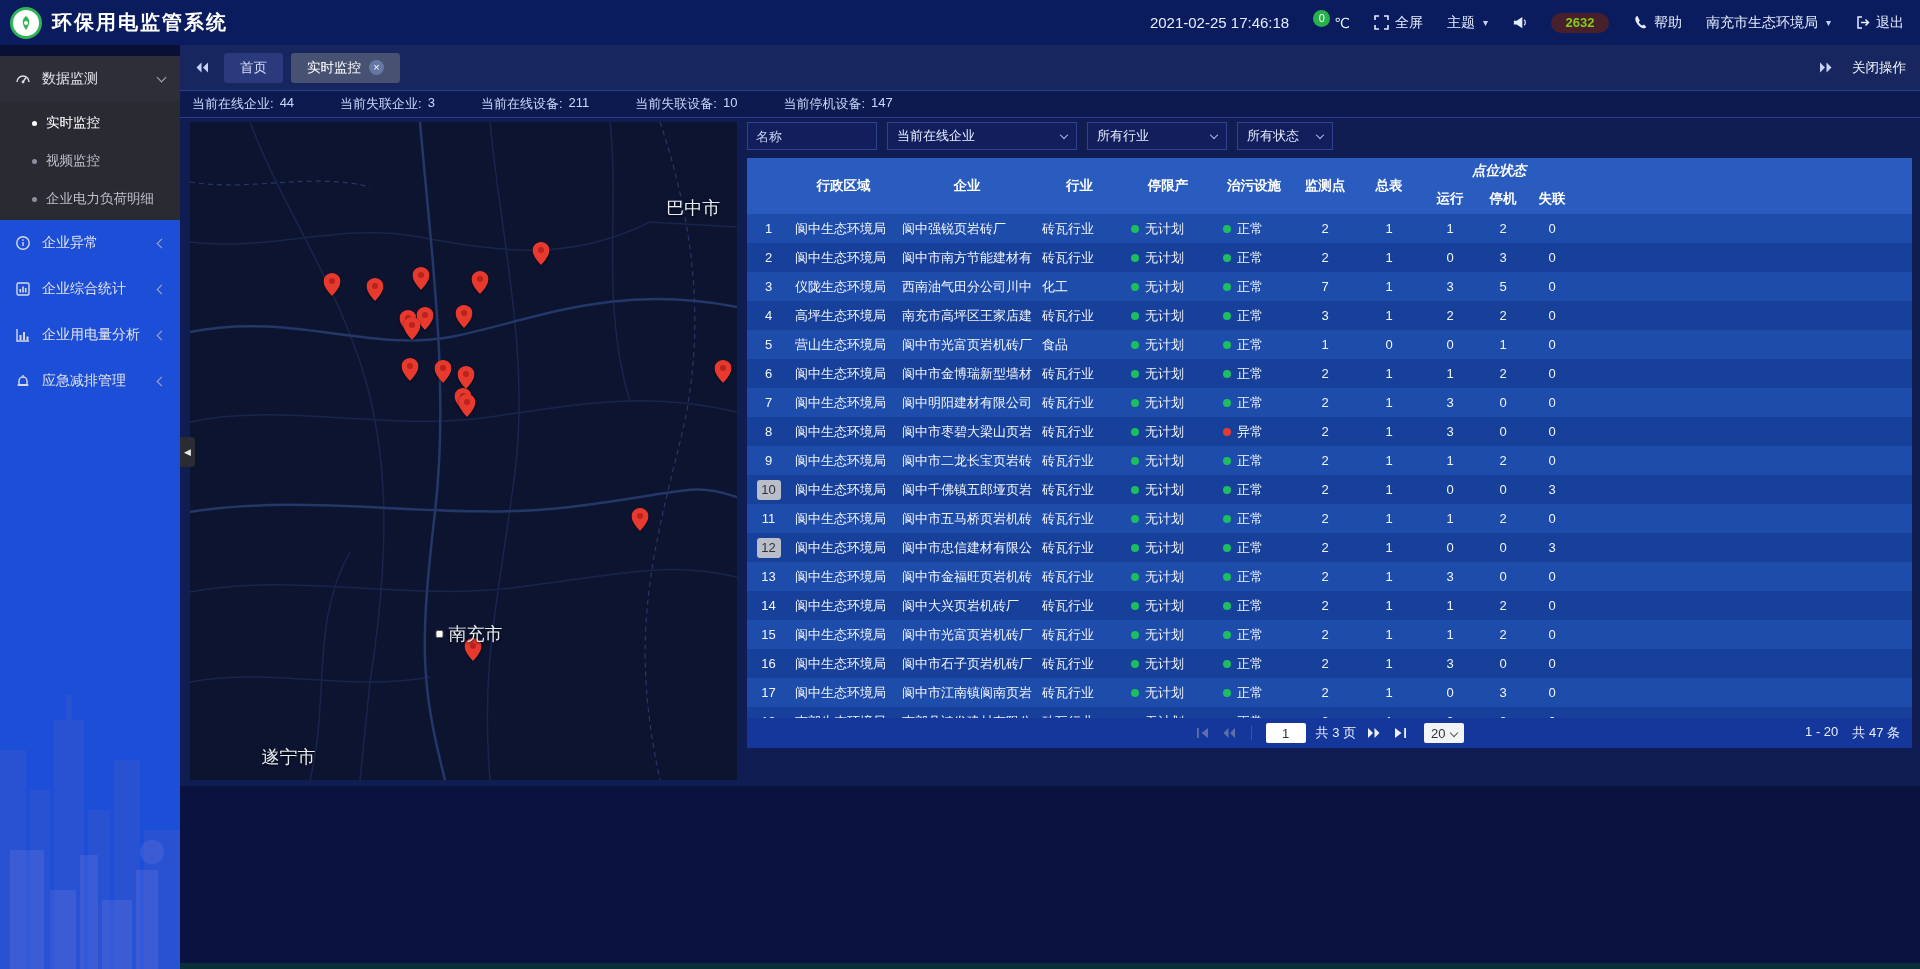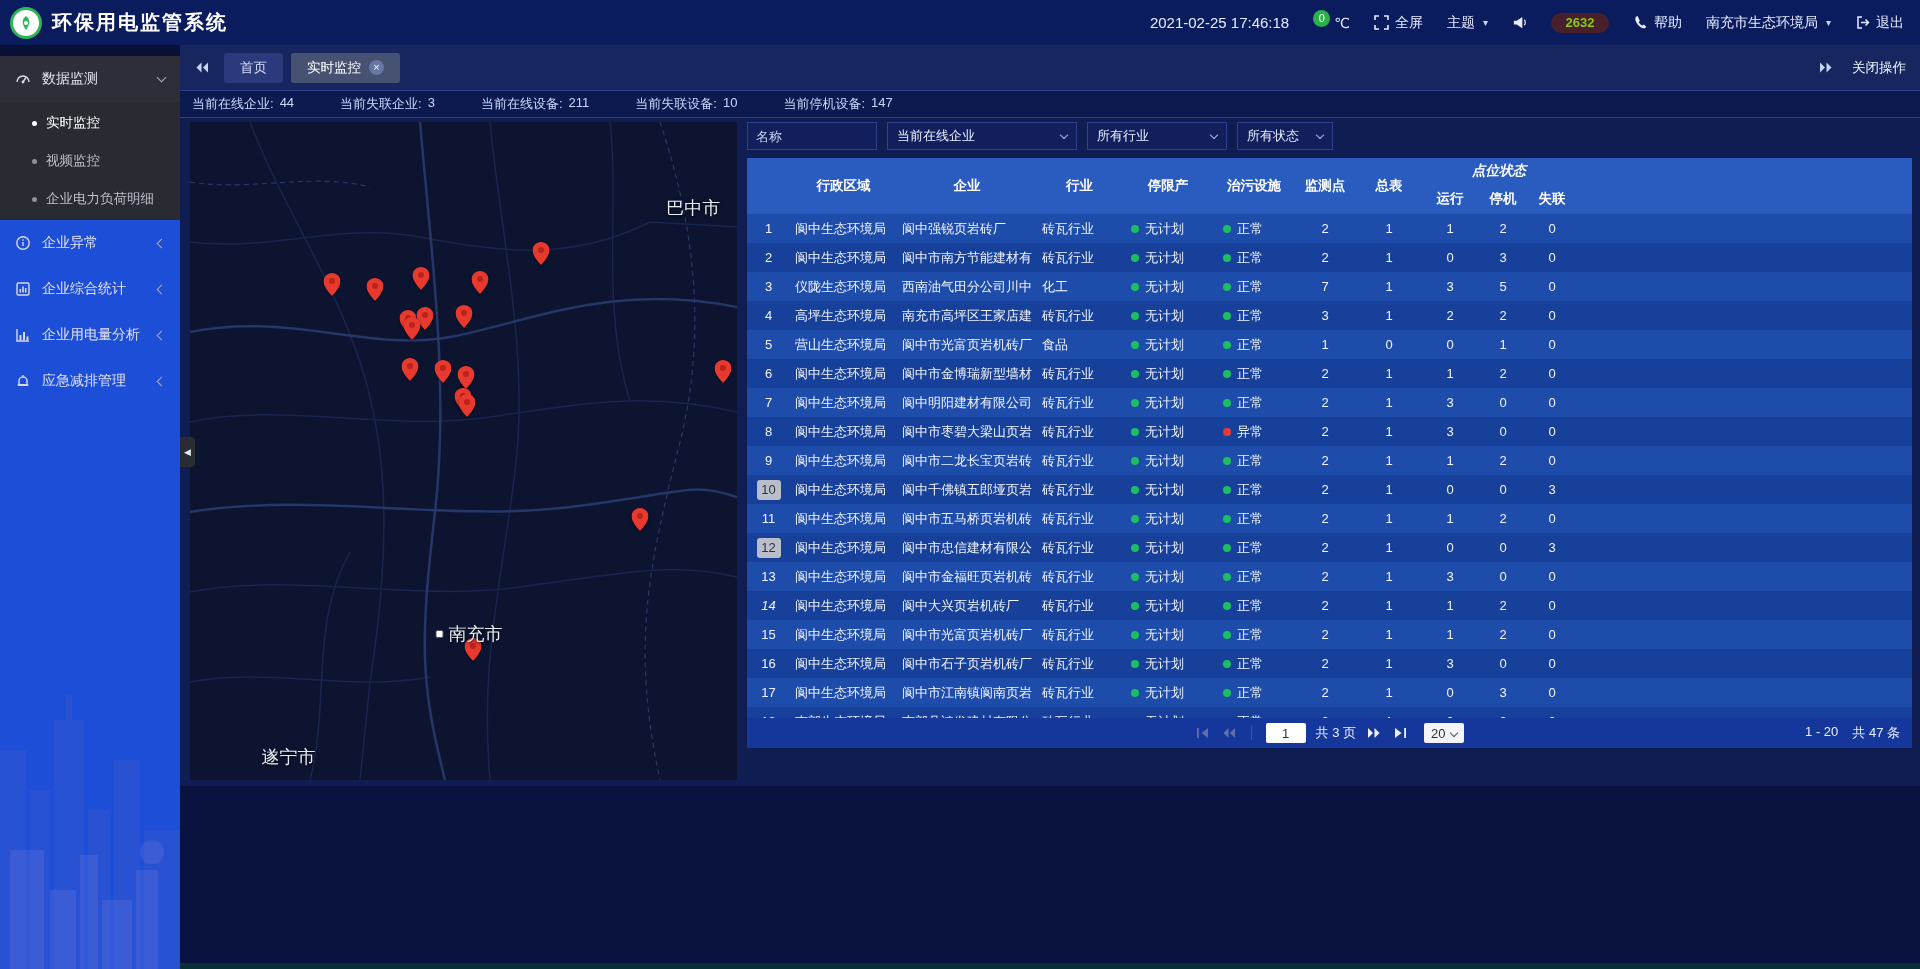--- a/index.html
+++ b/index.html
@@ -758,21 +758,21 @@
                   <span class="sdot g"></span>
                   <span>正常</span>
                 </span>
                 <span class="tc center" style="width: 62px;">2</span>
                 <span class="tc center" style="width: 66px;">1</span>
                 <span class="tc center" style="width: 56px;">3</span>
                 <span class="tc center" style="width: 50px;">0</span>
                 <span class="tc center" style="width: 48px;">0</span>
               </div>
               <div class="trow even">
-                <span class="tc center" style="width: 43px; font-style: italic;">14</span>
+                <span class="tc center" style="width: 43px;">14</span>
                 <span class="tc left" style="width: 107px;">阆中生态环境局</span>
                 <span class="tc left" style="width: 140px;">阆中大兴页岩机砖厂</span>
                 <span class="tc left" style="width: 85px;">砖瓦行业</span>
                 <span class="tc status" style="width: 92px;">
                   <span class="sdot g"></span>
                   <span>无计划</span>
                 </span>
                 <span class="tc status" style="width: 80px;">
                   <span class="sdot g"></span>
                   <span>正常</span>

